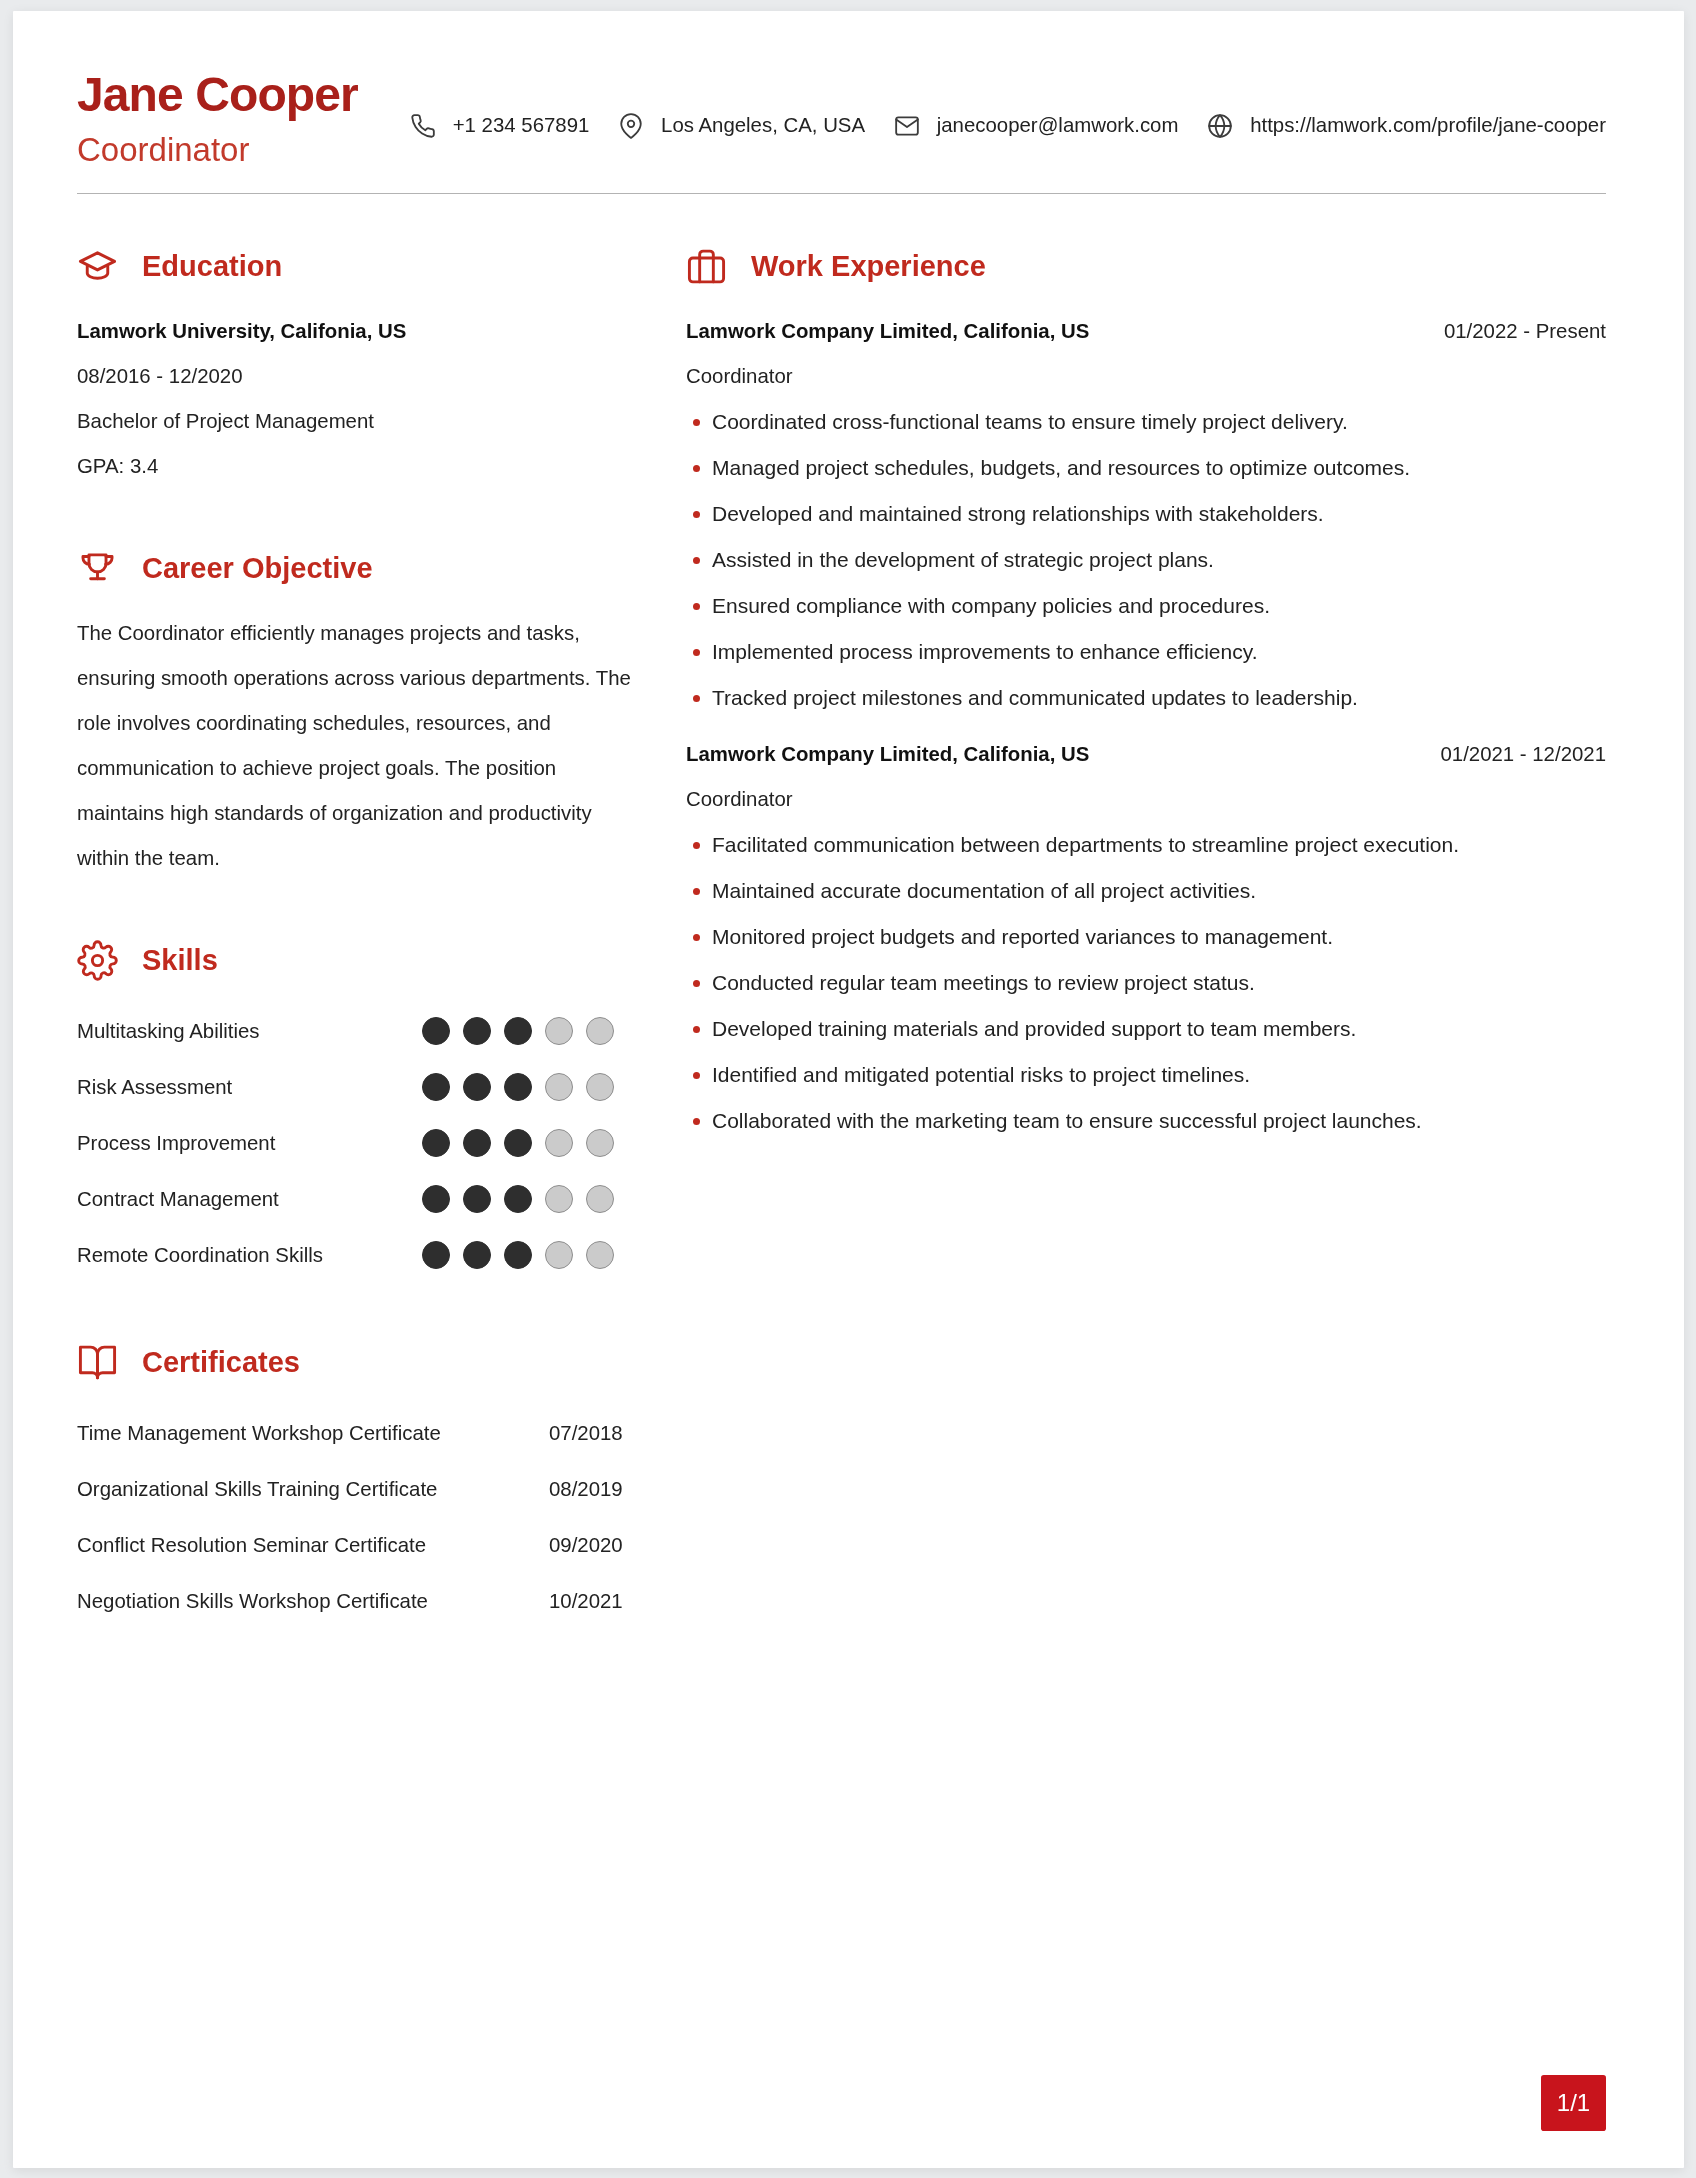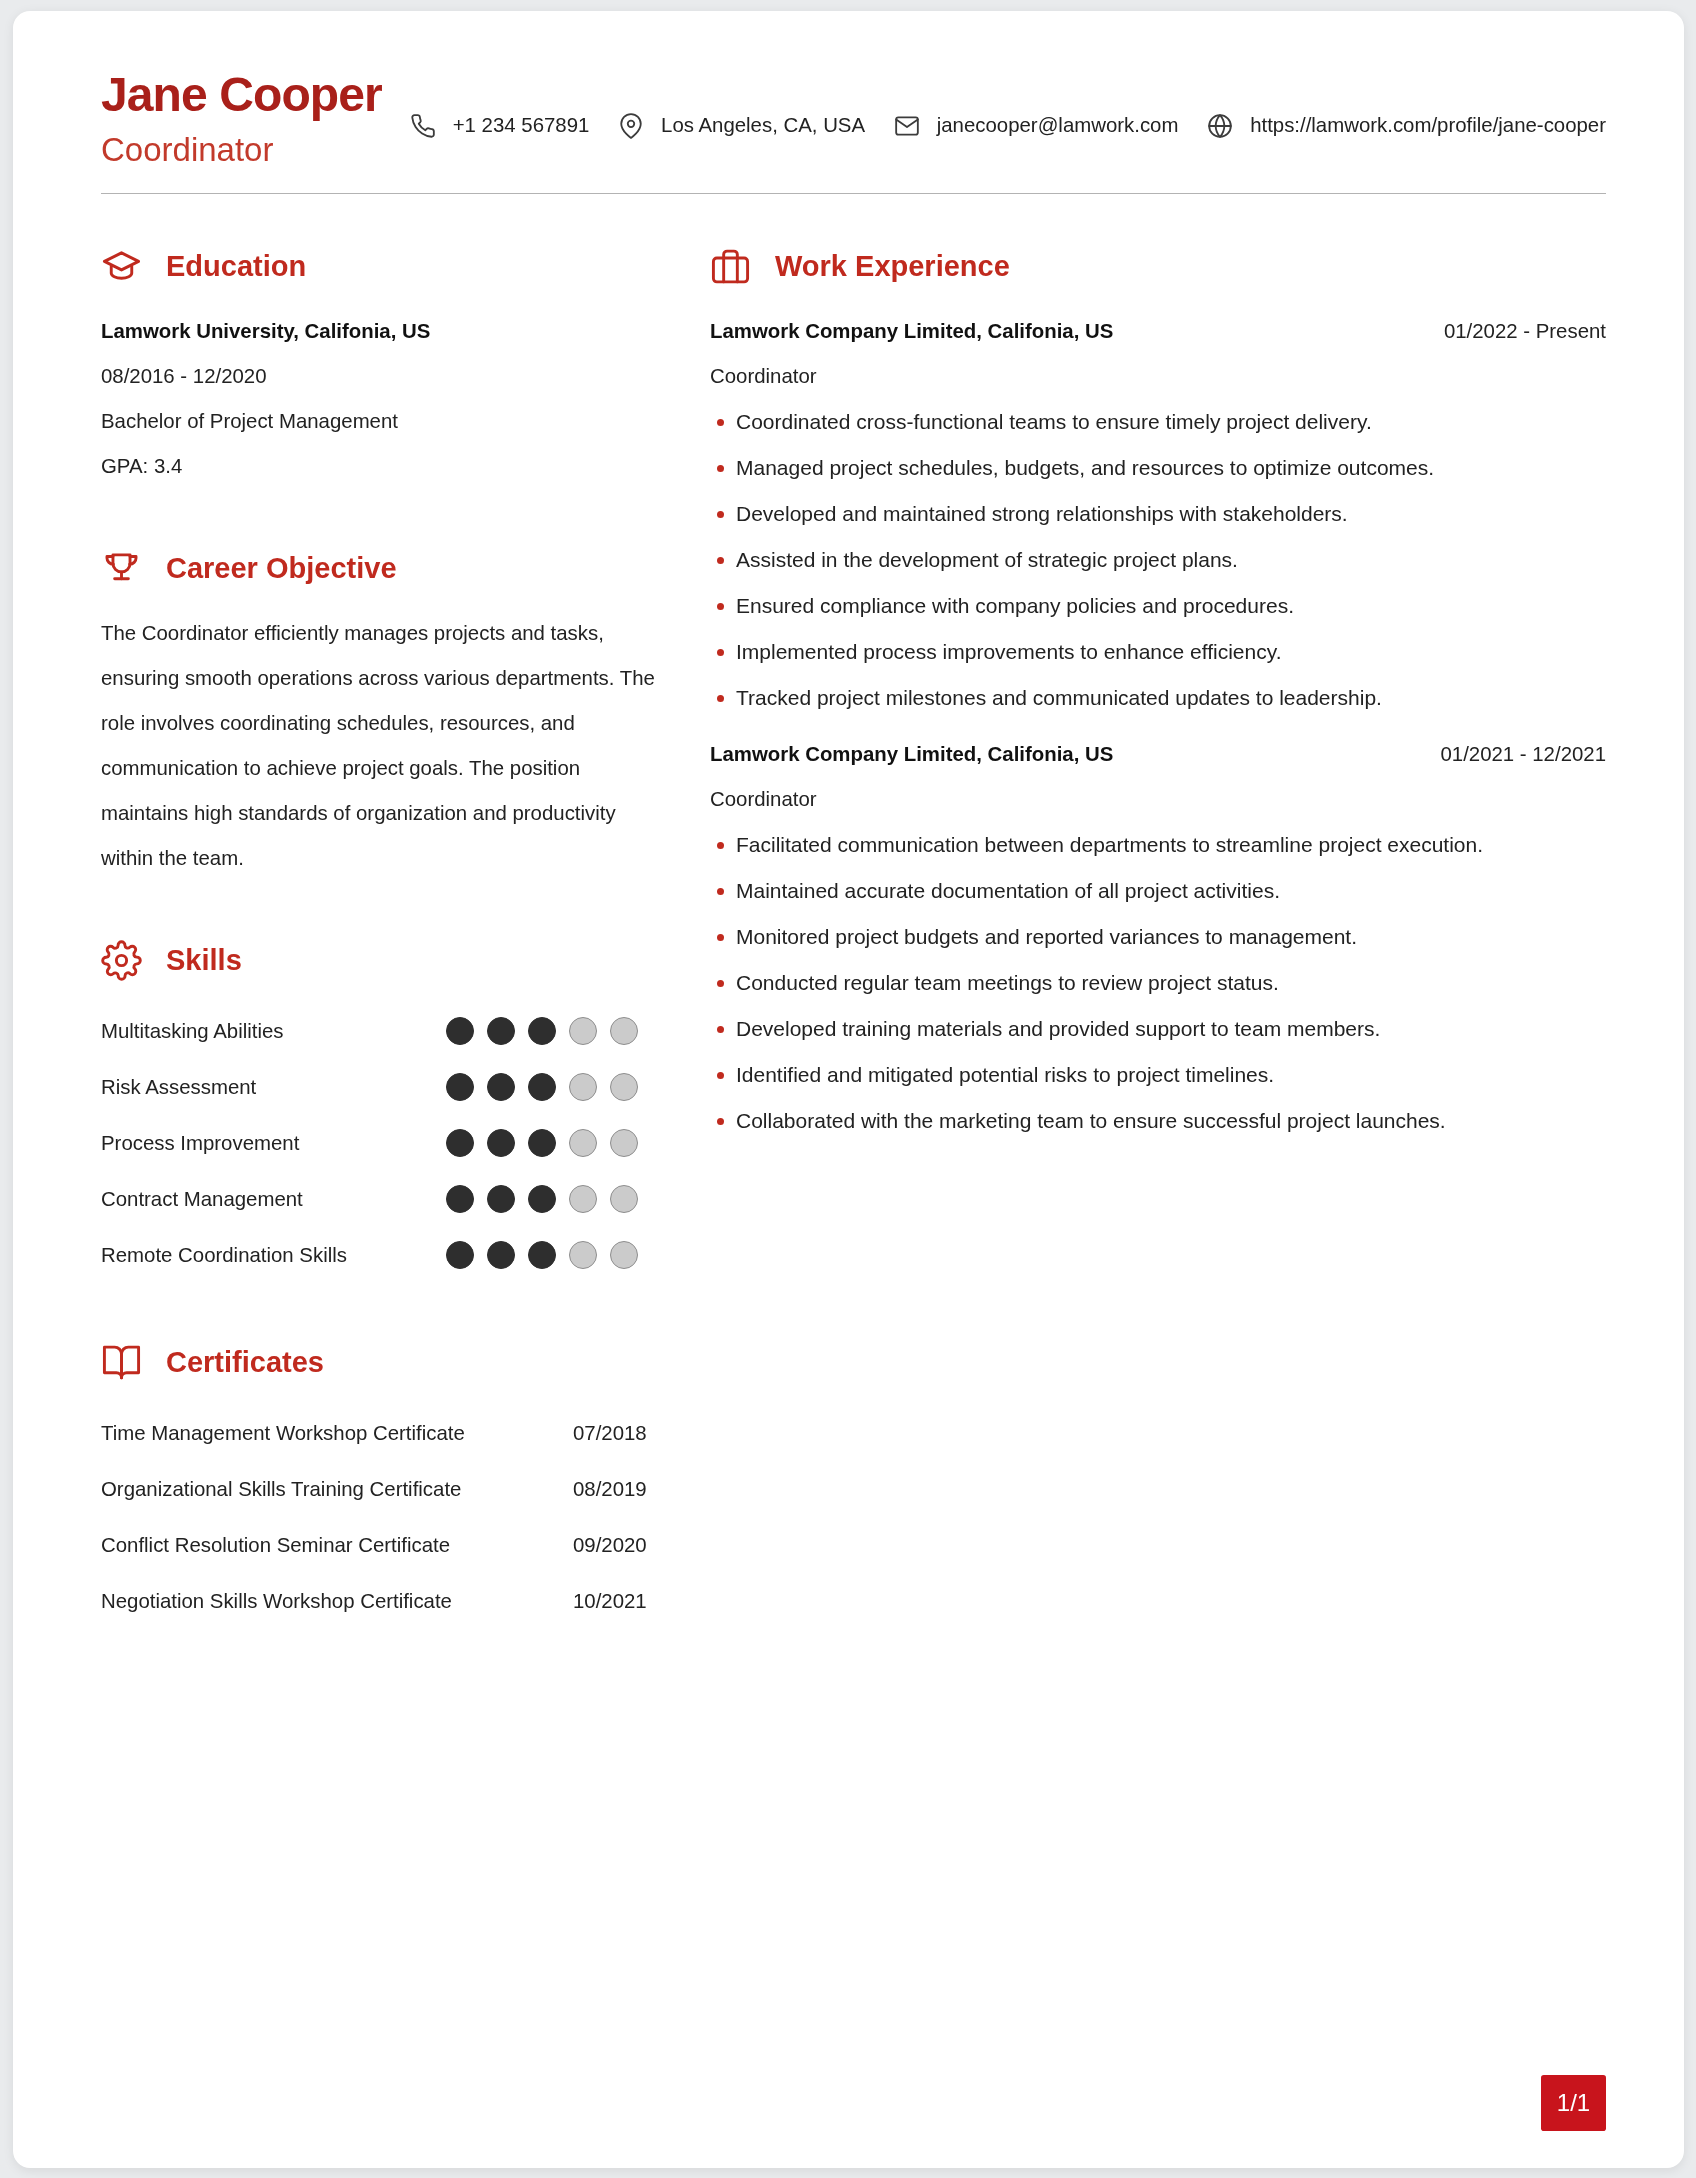--- a/index.html
+++ b/index.html
@@ -3,22 +3,22 @@
 <meta charset="utf-8">
 <style>
   *{margin:0;padding:0;box-sizing:border-box;}
   html,body{background:#e9ebed;}
   body{
     width:1697px;height:2179px;position:relative;
     font-family:"Liberation Sans",sans-serif;color:var(--text,#222);
   }
   .page{
     position:absolute;left:13px;top:11px;width:1671px;height:2157px;
-    background:#ffffff;border-radius:17px;box-shadow:0 2.8px 11px rgba(0,0,0,.08);
-    padding:0 78px 0 88px;overflow:hidden;
+    background:#ffffff;border-radius:1px;box-shadow:0 2.8px 11px rgba(0,0,0,.08);
+    padding:0 78px 0 64px;overflow:hidden;
   }
   
   .top{display:flex;justify-content:space-between;padding-top:56px;}
   .person-name{font-size:48px;font-weight:bold;color:var(--name,#a9201a);letter-spacing:-0.9px;}
   .job-title{font-size:33px;color:var(--title,#c23a2b);margin-top:9.3px;}
   .contact{display:flex;flex-direction:row;gap:29px;padding-top:15px;}
   .contact-row{display:flex;align-items:center;gap:16.7px;font-size:20.4px;color:#222;}
   .cicon{color:#3c3c3c;width:26px;height:26px;flex:none;}
   .cicon svg{width:26px;height:26px;display:block;}
   .divider{border:none;border-top:1.9px solid var(--divider,#b3b3b3);margin-top:24px;}

